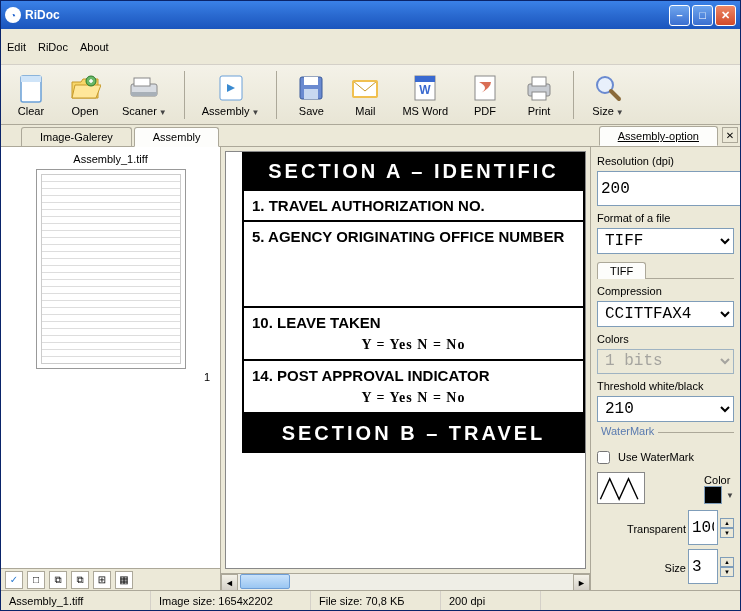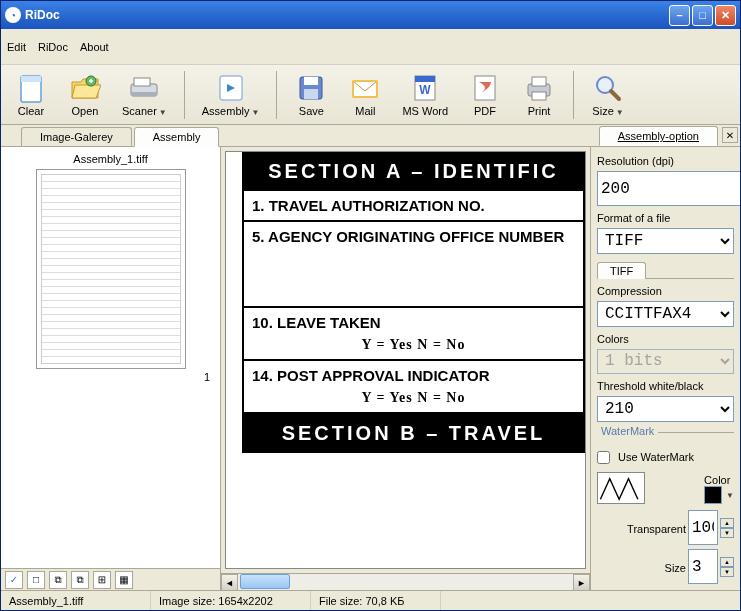--- a/index.html
+++ b/index.html
@@ -311,14 +311,15 @@
             </div>
         </div>
       </div>
     </div>
   </div>
 
   <div class="statusbar">
     <div class="status-cell">Assembly_1.tiff</div>
     <div class="status-cell">Image size: 1654x2202</div>
     <div class="status-cell">File size: 70,8 KБ</div>
+    <div class="status-cell">200 dpi</div>
   </div>
 </div>
 
 </body></html>

